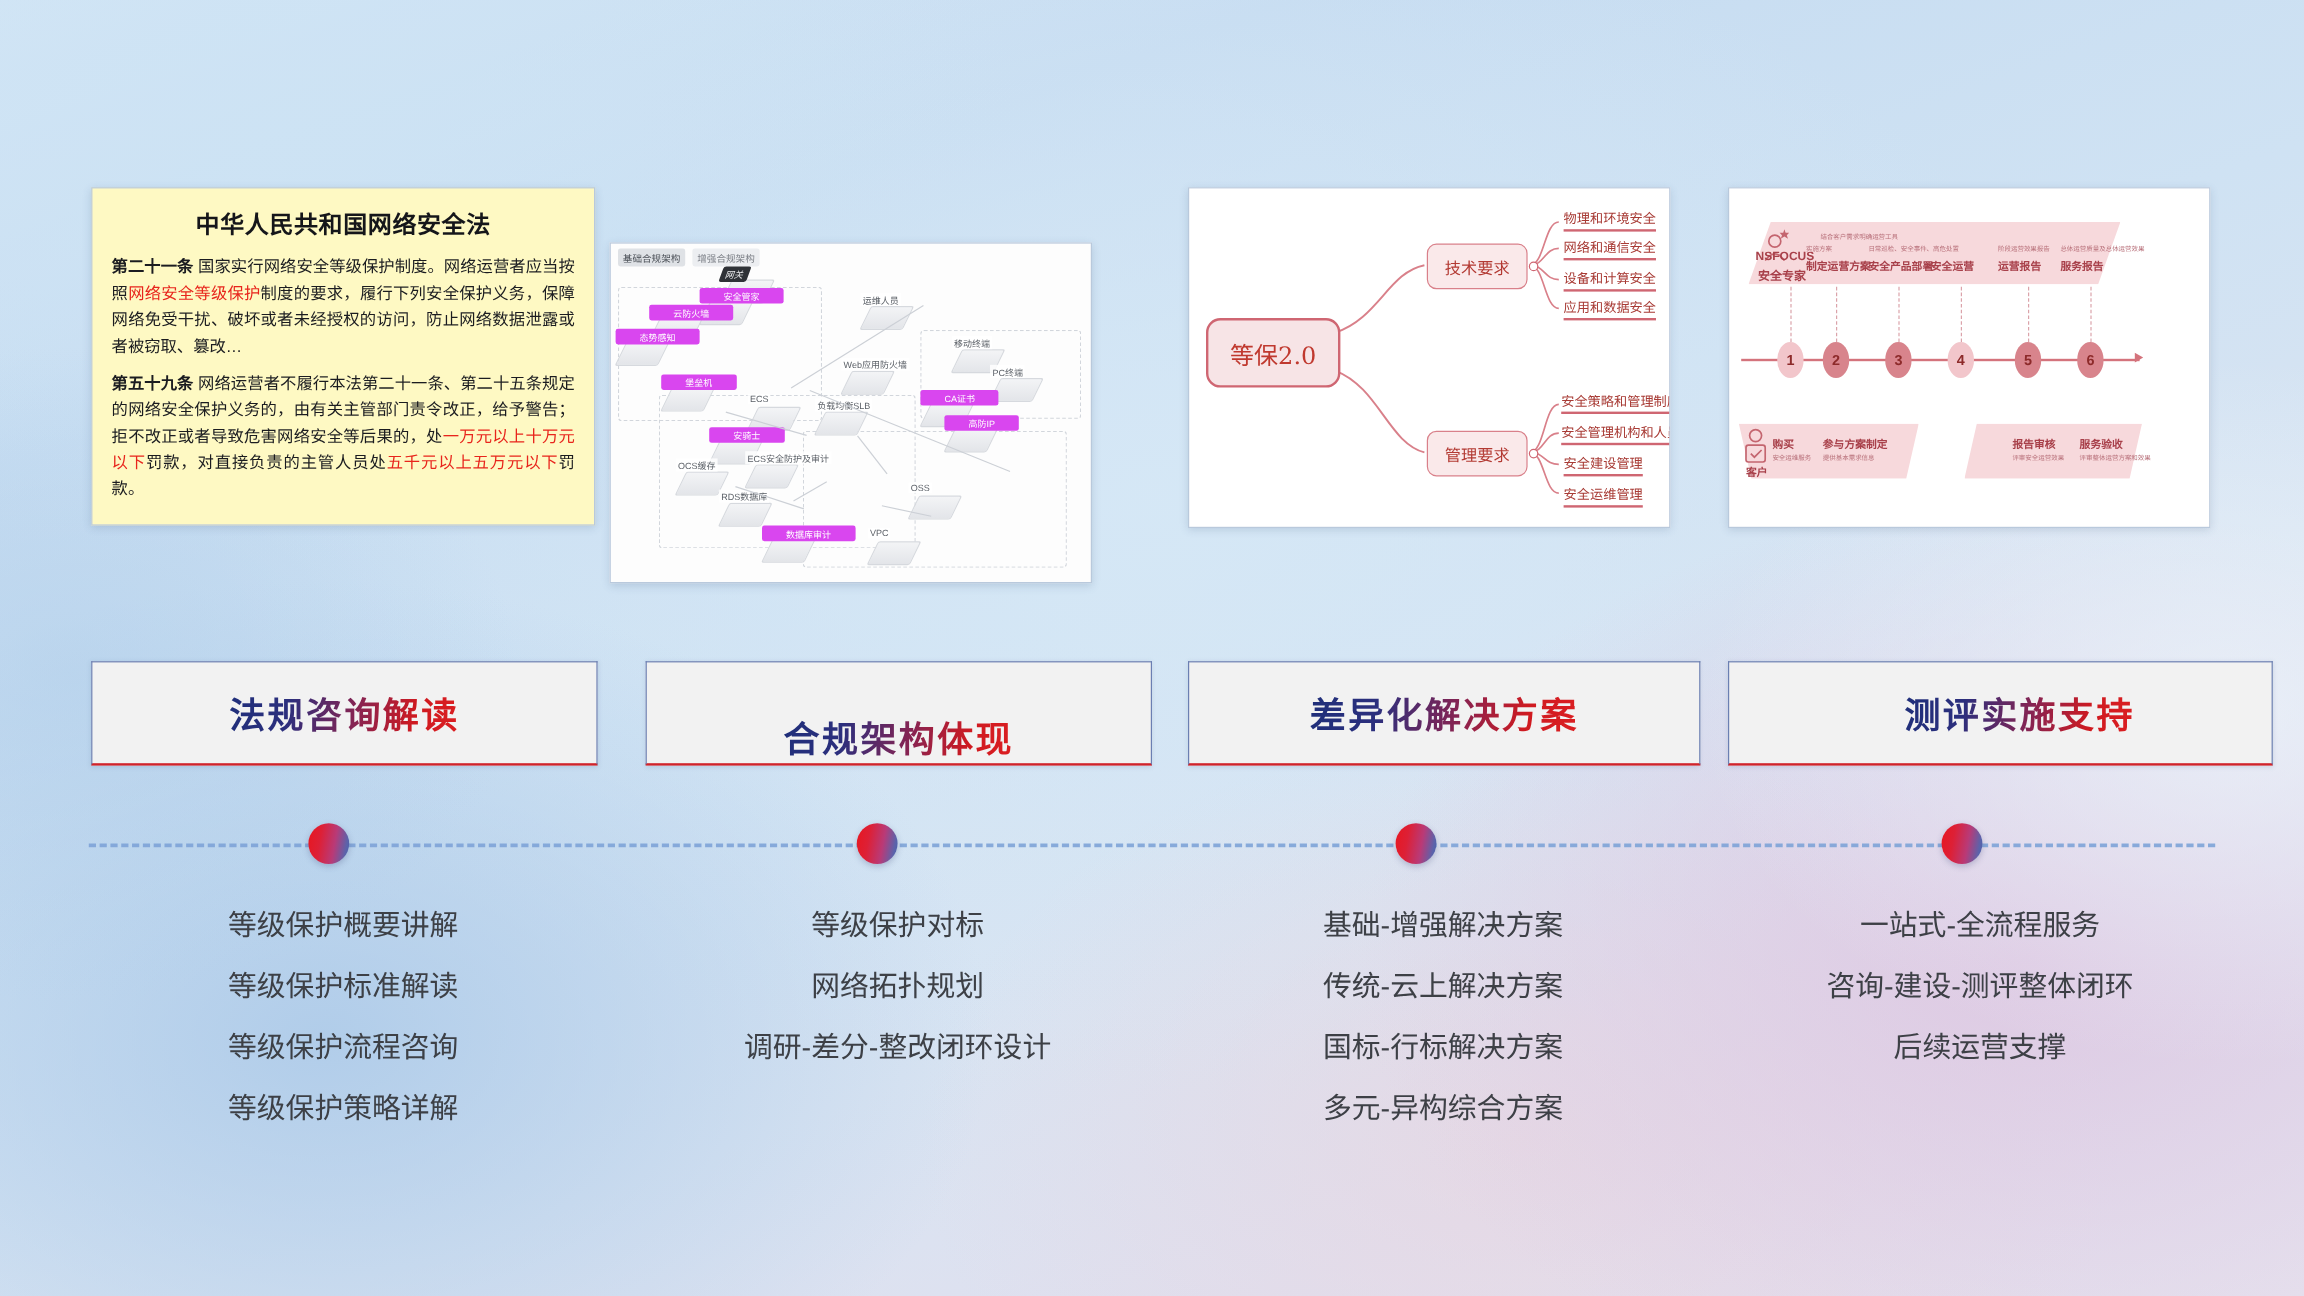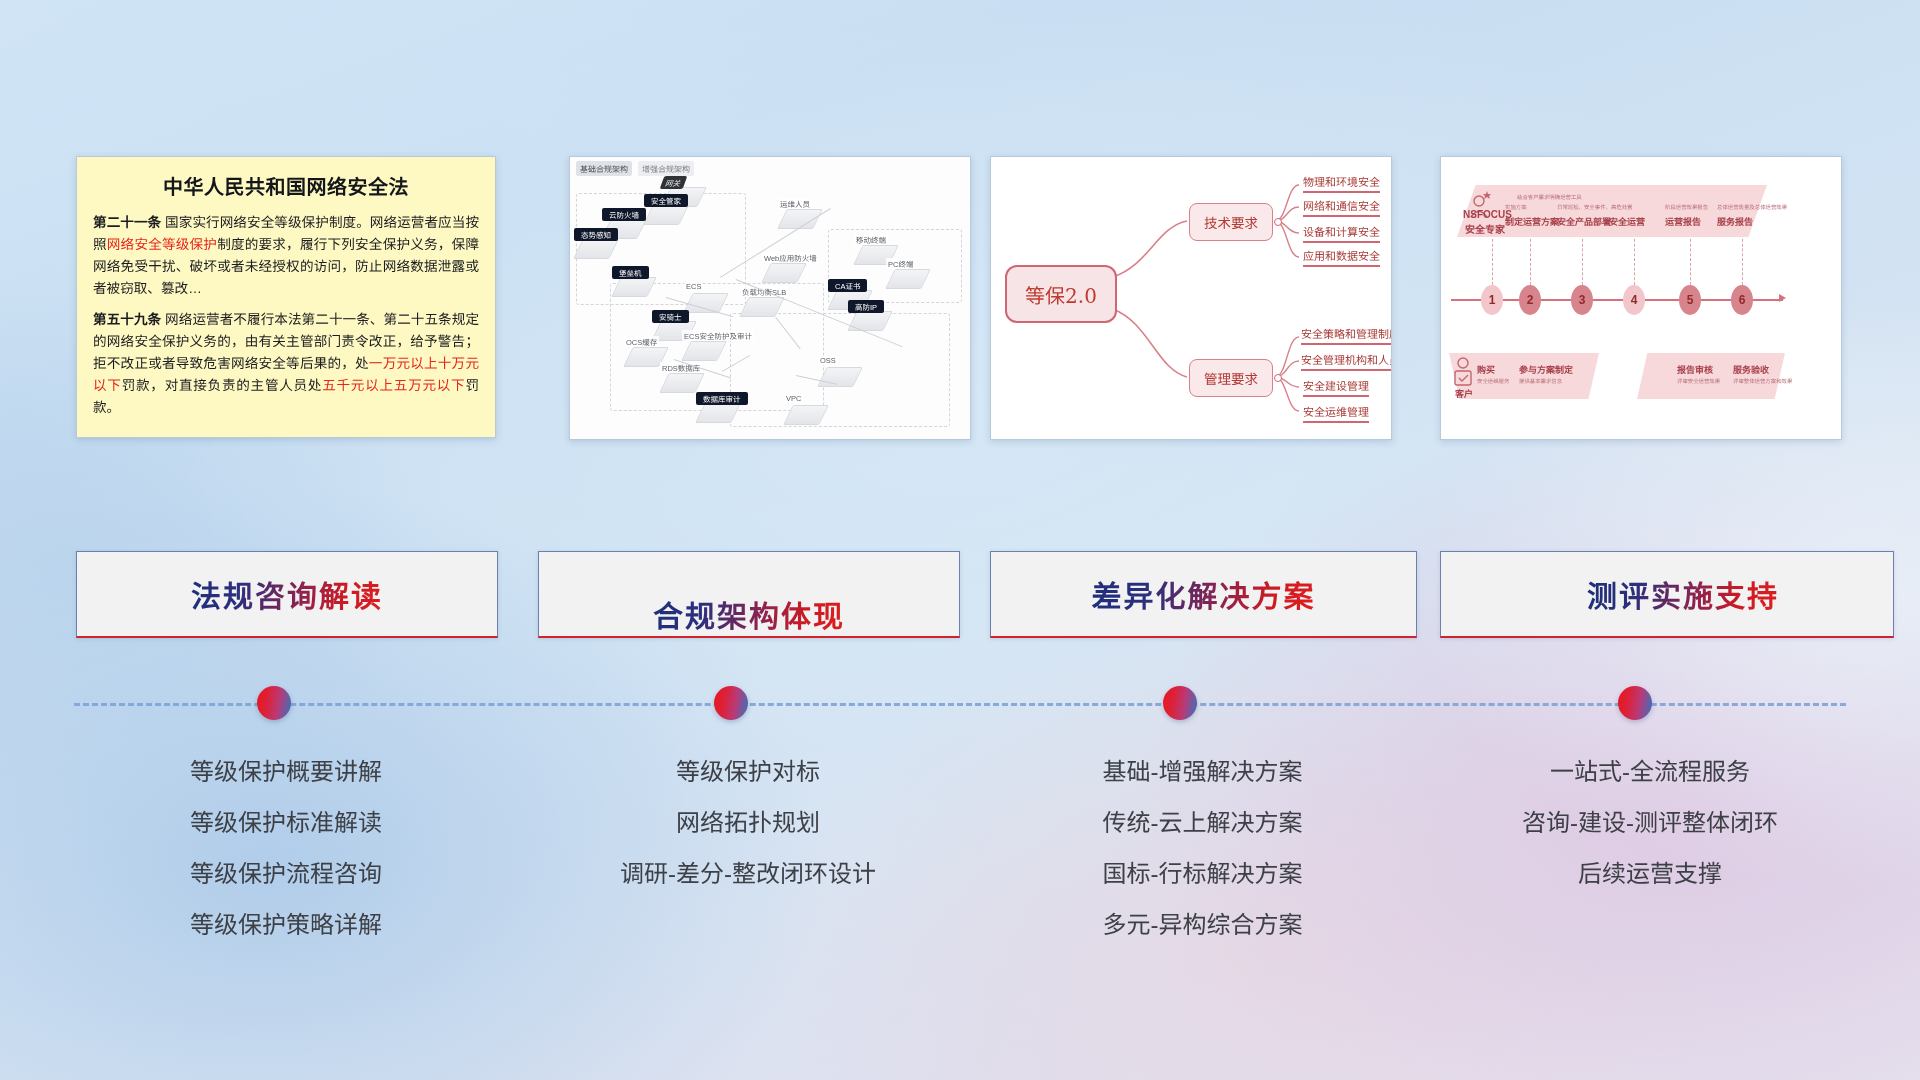--- a/index.html
+++ b/index.html
@@ -43,21 +43,21 @@
   .arch{background:#fdfdfd;}
   .arch .tabs{position:absolute;left:6px;top:4px;display:flex;gap:6px;}
   .arch .tab{font-size:8px;color:#7b7f86;background:#eceef1;padding:2px 4px;border-radius:2px;}
   .arch .tab.sel{background:#dfe2e6;color:#4c5158;}
   .dashzone{position:absolute;border:1px dashed #d2d6dc;border-radius:3px;}
   .node{position:absolute;}
   .node .plat{width:34px;height:18px;background:linear-gradient(#f3f4f6,#e3e5e9);
         transform:skewX(-26deg);border:1px solid #d6d9de;border-radius:2px;}
   .node .lbl{position:absolute;white-space:nowrap;font-size:7.5px;color:#5a5f66;
         background:rgba(255,255,255,.82);padding:0 2px;}
-  .node .lbl.dark{background:#0f172a;color:#fff;border-radius:2px;padding:1px 7px;}
+  .node .lbl.dark{background:#d946ef;color:#fff;border-radius:2px;padding:1px 20px;}
   .node .lbl.black{background:#2f3237;color:#e9eaec;border-radius:2px;padding:1px 4px;transform:skewX(-20deg);}
   .ln{position:absolute;background:#ccd0d6;height:1px;transform-origin:0 0;}
 
   
   .mind{background:#fff;}
   .mmroot{position:absolute;left:14px;top:108px;width:108px;height:54px;
         background:#f7e4e6;border:2.5px solid #cf6672;border-radius:12px;
         display:flex;align-items:center;justify-content:center;
         font-size:20px;color:#c0392f;font-family:"DejaVu Serif","Liberation Serif",serif;}
   .mmmid{position:absolute;width:82px;height:36px;background:#fae9ea;border:1.5px solid #d9808a;
@@ -117,21 +117,21 @@
 <div id="bg2"></div>
 
 <div id="stage">
 
   <div class="card law" style="left:76px;width:420px;">
     <h3>中华人民共和国网络安全法</h3>
     <p id="law-p1"><b>第二十一条 </b><span>国家实行网络安全等级保护制度。网络运营者应当按照</span><span class="rd">网络安全等级保护</span><span>制度的要求，履行下列安全保护义务，保障网络免受干扰、破坏或者未经授权的访问，防止网络数据泄露或者被窃取、篡改…</span></p>
     <p id="law-p2"><b>第五十九条 </b><span> 网络运营者不履行本法第二十一条、第二十五条规定的网络安全保护义务的，由有关主管部门责令改正，给予警告；拒不改正或者导致危害网络安全等后果的，处</span><span class="rd">一万元以上十万元以下</span><span>罚款，对直接负责的主管人员处</span><span class="rd">五千元以上五万元以下</span><span>罚款。</span></p>
   </div>
 
-  <div class="card arch" style="left:569px;width:400px;">
+  <div class="card arch" style="left:508px;width:400px;margin-top:46px;">
     <div class="card-inner">
       <div class="tabs">
         <div class="tab sel">基础合规架构</div>
         <div class="tab">增强合规架构</div>
       </div>
 
       <div class="dashzone" style="left:6px;top:36px;width:168px;height:110px;"></div>
       <div class="dashzone" style="left:258px;top:72px;width:132px;height:72px;"></div>
       <div class="dashzone" style="left:40px;top:126px;width:212px;height:126px;"></div>
       <div class="dashzone" style="left:160px;top:156px;width:218px;height:112px;"></div>

